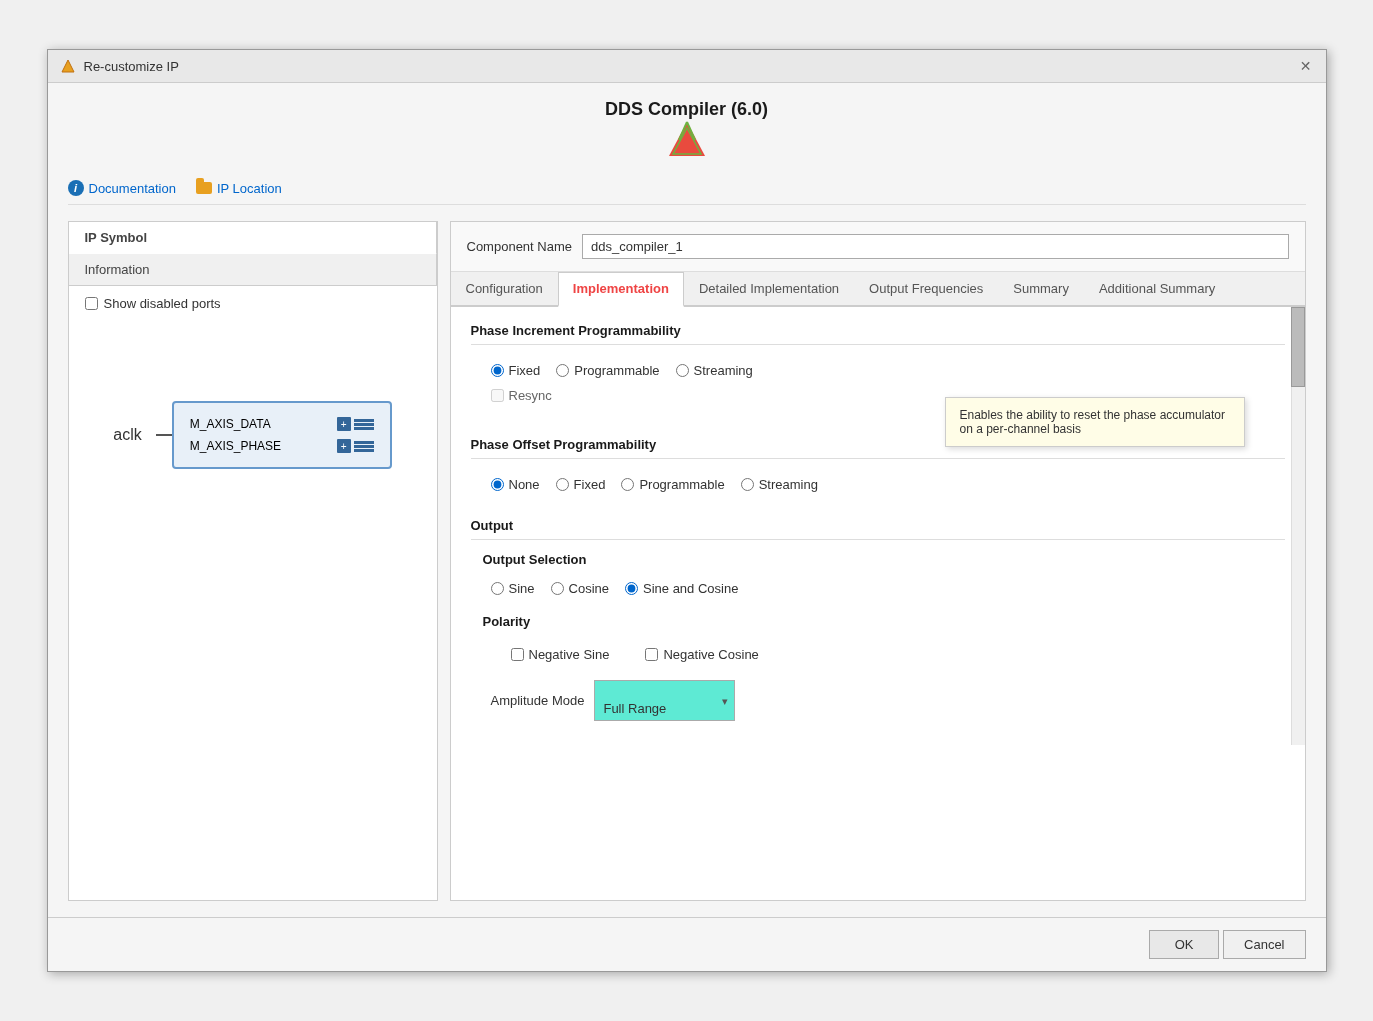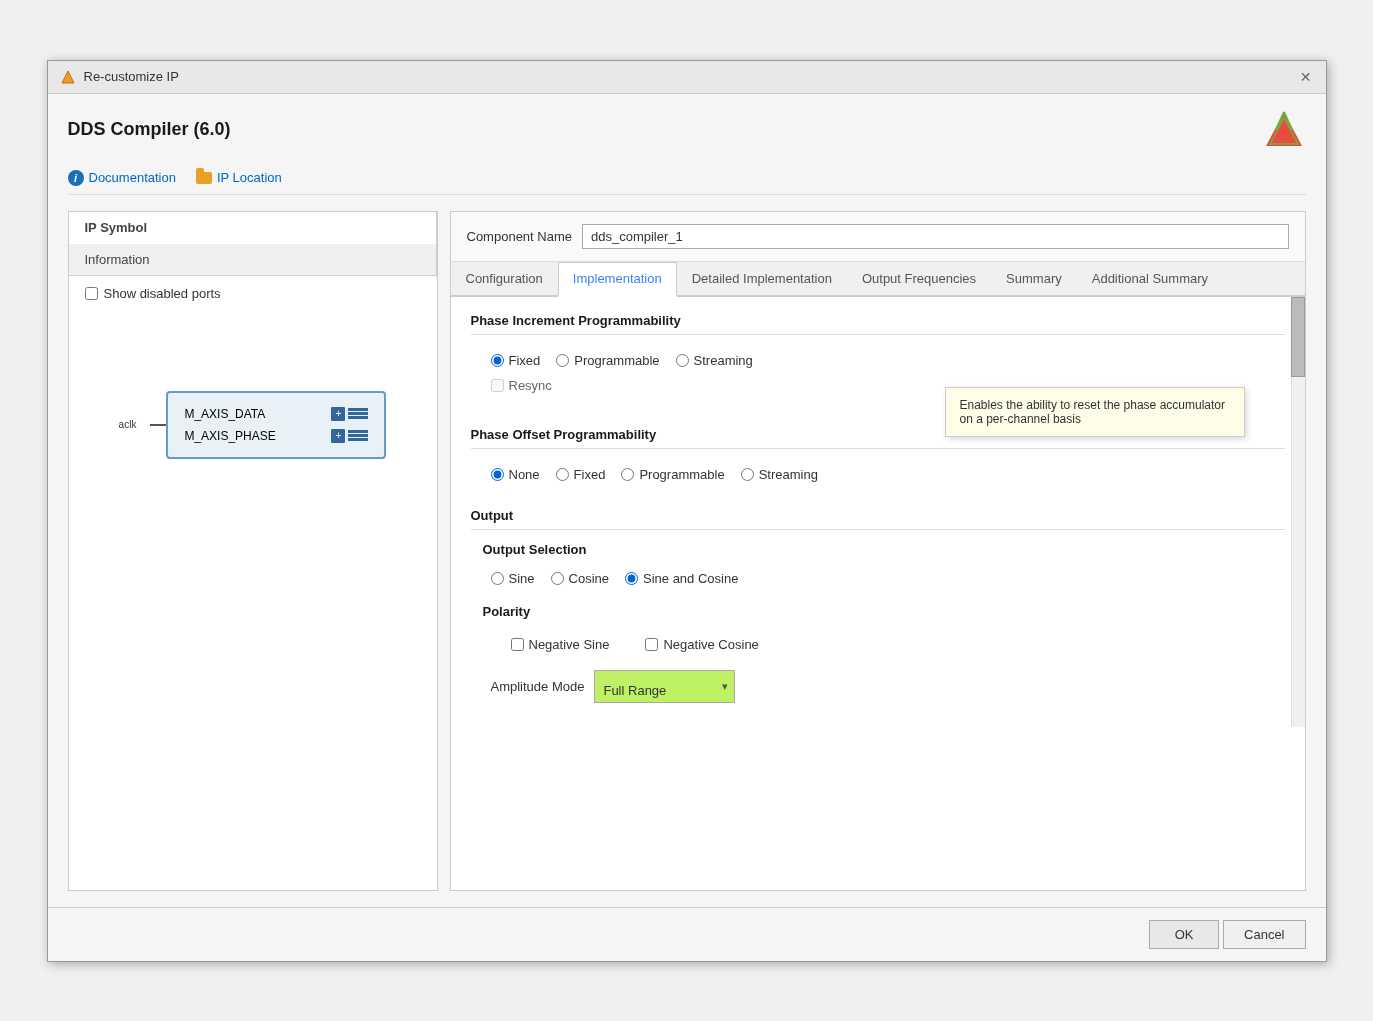--- a/index.html
+++ b/index.html
@@ -49,20 +49,21 @@
       padding: 16px 20px;
     }
     .app-title {
       font-size: 18px;
       font-weight: bold;
       color: #1a1a1a;
       margin-bottom: 12px;
       display: flex;
       align-items: center;
       justify-content: space-between;
+      flex-direction: column;
     }
     .toolbar {
       display: flex;
       align-items: center;
       gap: 20px;
       padding: 8px 0;
       border-bottom: 1px solid #ddd;
       margin-bottom: 16px;
     }
     .toolbar-item {
@@ -187,22 +188,22 @@
     .tab {
       padding: 8px 14px;
       cursor: pointer;
       font-size: 13px;
       color: #555;
       border: 1px solid transparent;
       white-space: nowrap;
     }
     .tab.active {
       background: #fff;
-      color: #3b82f6;
-      font-weight: normal;
+      color: #ef4444;
+      font-weight: bold;
       border: 1px solid #ccc;
       border-bottom: 2px solid #fff;
       margin-bottom: -2px;
     }
     .tab-content {
       padding: 16px 20px;
       overflow-y: auto;
       max-height: 620px;
       position: relative;
     }
@@ -276,24 +277,24 @@
       display: flex;
       align-items: center;
       gap: 10px;
       padding: 8px 0 8px 20px;
     }
     .amplitude-label {
       font-size: 13px;
       color: #333;
     }
     .amplitude-select {
-      padding: 12px 24px 4px 8px;
+      padding: 20px 24px 4px 8px;
       font-size: 13px;
       border: 1px solid #aaa;
-      background: #bef264;
+      background: #5eead4;
       appearance: none;
       -webkit-appearance: none;
       cursor: pointer;
       color: #333;
       min-width: 120px;
     }
     .select-wrapper {
       position: relative;
       display: inline-block;
     }
@@ -435,21 +436,21 @@
         <div class="panel-tabs">
           <div class="panel-tab active">IP Symbol</div>
           <div class="panel-tab">Information</div>
         </div>
         <div class="show-disabled">
           <input type="checkbox" style="">
           <span>Show disabled ports</span>
         </div>
         <div class="symbol-area">
           <div style="display:flex;align-items:center;gap:0">
-            <span style="font-size:10px;color:#333;margin-right:14px;">aclk</span>
+            <span style="font-size:16px;color:#333;margin-right:14px;">aclk</span>
             <span style="width:16px;height:2px;background:#555;display:inline-block;"></span>
             <div class="symbol-block">
               <div class="symbol-row">
                 <span>M_AXIS_DATA</span>
                 <div style="display:flex;align-items:center;gap:3px">
                   <div class="port-plus">+</div>
                   <div class="port-stack">
                     <div class="port-line"></div>
                     <div class="port-line"></div>
                     <div class="port-line"></div>

